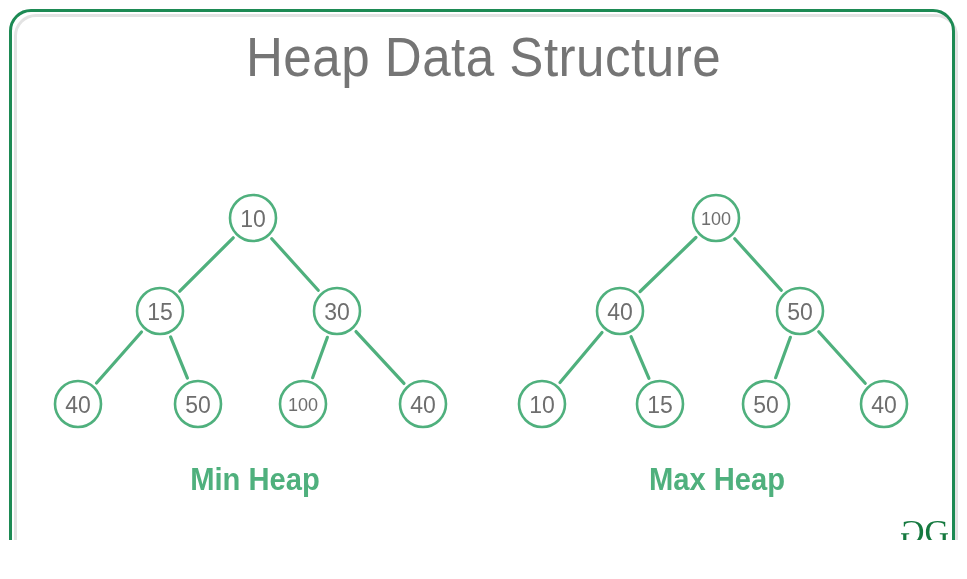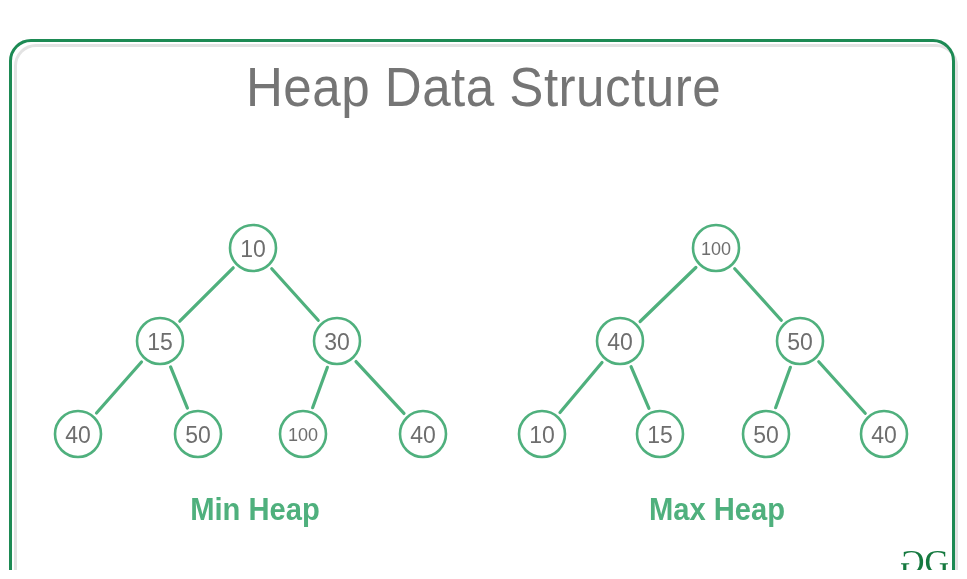--- a/index.html
+++ b/index.html
@@ -7,21 +7,20 @@
     padding: 0;
     background: #ffffff;
   }
   #canvas {
     position: relative;
     width: 967px;
     height: 540px;
     background: #ffffff;
     font-family: "Liberation Sans", sans-serif;
     overflow: hidden;
-    margin-top: 30px;
   }
   
   #frame-shadow {
     position: absolute;
     left: 14px;
     top: 14px;
     width: 944px;
     height: 556px;
     border: 3px solid #e3e3e3;
     border-radius: 22px;

